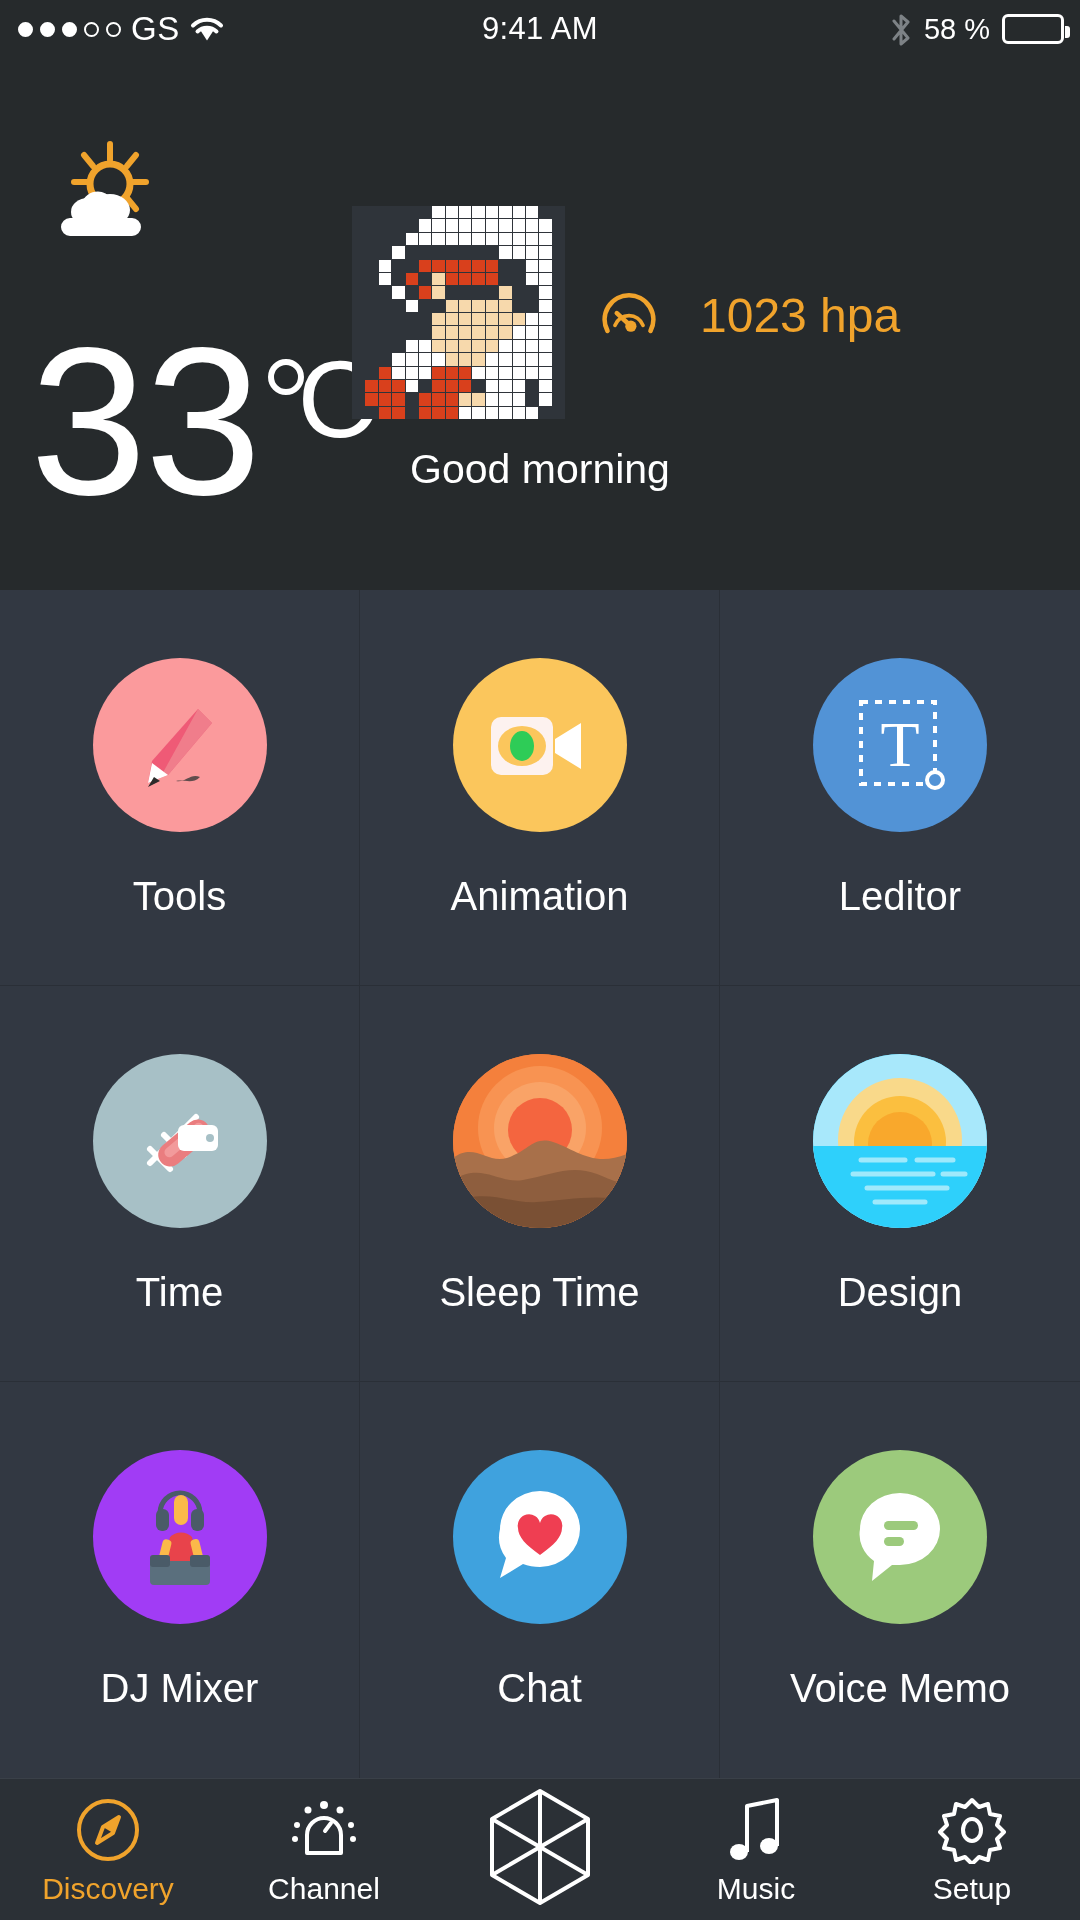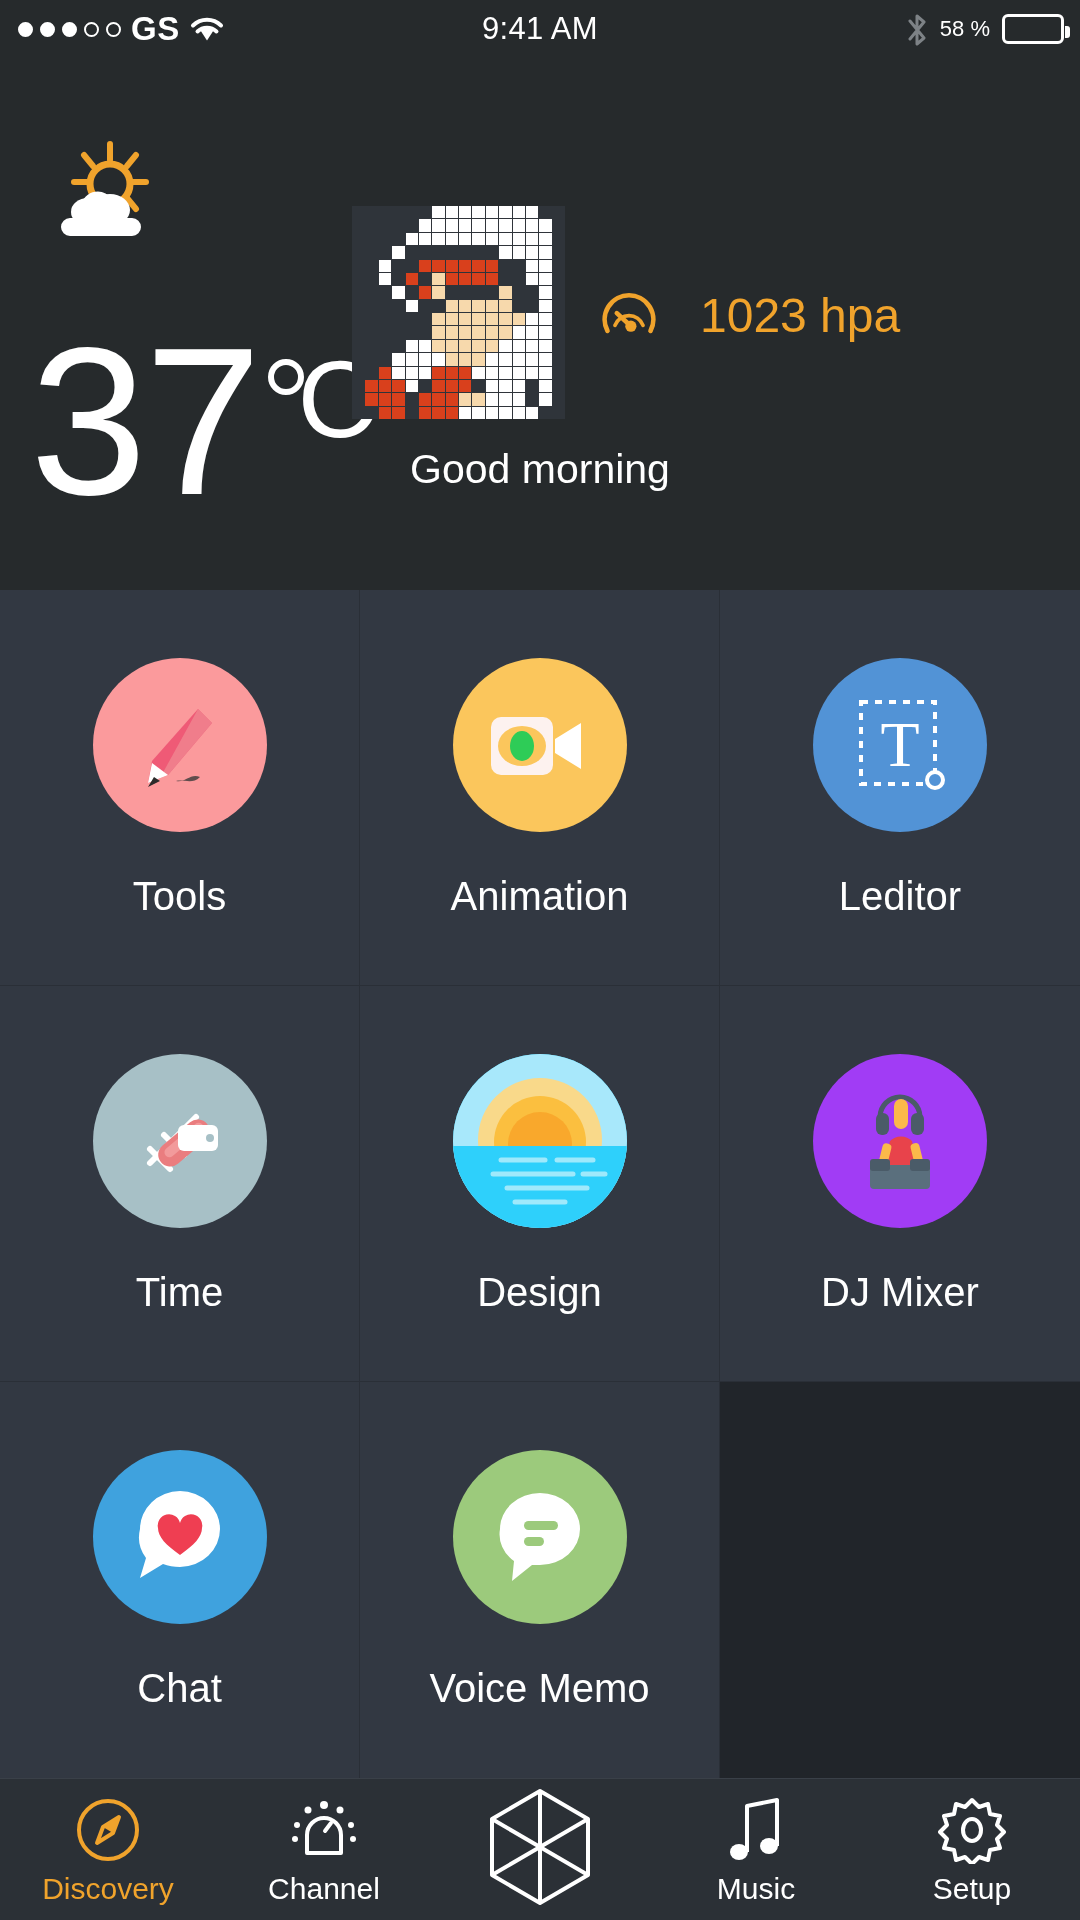--- a/index.html
+++ b/index.html
@@ -9,33 +9,33 @@
     font-family:"Liberation Sans", sans-serif;
     -webkit-font-smoothing:antialiased;
   }
   .phone{ position:relative; width:1080px; height:1920px; background:#262a2c; }
 
   
   .statusbar{
     position:absolute; top:0; left:0; width:1080px; height:58px;
     display:flex; align-items:center; color:#fff;
   }
-  .sb-left{ position:absolute; left:18px; display:flex; align-items:center; gap:10px;font-weight:bold; }
+  .sb-left{ position:absolute; left:18px; display:flex; align-items:center; gap:10px; }
   .dots{ display:flex; align-items:center; gap:7px; }
   .dot{ width:15px; height:15px; border-radius:50%; border:2px solid #fff; }
   .dot.on{ background:#fff; }
   .carrier{ font-size:33px; letter-spacing:0.5px; }
   .wifi{ width:34px; height:26px; position:relative; }
   .sb-center{
     position:absolute; left:0; width:1080px; text-align:center;
     font-size:31px; letter-spacing:0.3px;
   }
   .sb-right{ position:absolute; right:16px; display:flex; align-items:center; gap:12px; }
   .bt{ width:22px; height:32px; opacity:.85; }
-  .batt-pct{ font-size:22px; }
+  .batt-pct{ font-size:29px; }
   .batt{
     width:62px; height:30px; border:3px solid #fff; border-radius:6px;
     position:relative; padding:3px;
   }
   .batt:after{
     content:""; position:absolute; right:-9px; top:9px; width:5px; height:12px;
     background:#fff; border-radius:0 3px 3px 0;
   }
   .batt-fill{ height:100%; background:#fff; border-radius:2px; }
 
@@ -162,21 +162,21 @@
         </g>
         <circle cx="62" cy="48" r="20" fill="none" stroke="#f0a32c" stroke-width="7"></circle>
         <path d="M26 82 a14 14 0 0 1 7-12 a17 17 0 0 1 32-5 a15 15 0 0 1 11 17 Z
                  M22 82 h62 a9 9 0 0 1 0 18 H22 a9 9 0 0 1 0-18 Z" fill="#ffffff"></path>
         <ellipse cx="40" cy="76" rx="17" ry="14" fill="#ffffff"></ellipse>
         <ellipse cx="62" cy="74" rx="20" ry="16" fill="#ffffff"></ellipse>
       </svg>
     </span>
 
     <div class="temp">
-      <span class="temp-num">37</span>
+      <span class="temp-num">33</span>
       <span class="temp-unit">
         <span class="deg-circle"></span>
         <span>C</span>
       </span>
     </div>
 
     <div class="avatar" id="avatar">
         <i style="background: rgb(47, 52, 58);"></i>
         <i style="background: rgb(47, 52, 58);"></i>
         <i style="background: rgb(47, 52, 58);"></i>
@@ -500,20 +500,34 @@
           </g>
           <rect x="34" y="50" width="60" height="24" rx="12" fill="#ea7d7f" transform="rotate(-40 64 62)"></rect>
           <rect x="40" y="54" width="48" height="10" rx="5" fill="#f29a9b" transform="rotate(-40 64 59)"></rect>
           <rect x="58" y="44" width="40" height="26" rx="6" fill="#ffffff"></rect>
           <circle cx="90" cy="57" r="4" fill="#a7c0c6"></circle>
         </svg>
       </div>
       <div class="app-label">Time</div>
     </div>
 
+    <div class="cell">
+      <div class="app-ic" style="background:#f4803c">
+        <svg width="174" height="174" viewBox="0 0 174 174">
+          <rect width="174" height="174" fill="#f4803c"></rect>
+          <circle cx="87" cy="74" r="62" fill="#f89352"></circle>
+          <circle cx="87" cy="74" r="46" fill="#f9a367"></circle>
+          <circle cx="87" cy="76" r="32" fill="#f4653f"></circle>
+          <path d="M0 104 c22 -16 34 6 54 0 c22 -7 26 -22 46 -16 c22 7 40 26 74 12 v78 H0 Z" fill="#a8704a"></path>
+          <path d="M0 126 c30 -18 44 4 70 0 c28 -5 48 -16 74 -6 c12 5 22 10 30 8 v52 H0 Z" fill="#8e5e3e"></path>
+          <path d="M0 148 c36 -14 56 2 84 0 c30 -2 56 -8 90 -2 v28 H0 Z" fill="#7a5034"></path>
+        </svg>
+      </div>
+      <div class="app-label">Sleep Time</div>
+    </div>
 
     <div class="cell">
       <div class="app-ic" style="background:#2ed0fb">
         <svg width="174" height="174" viewBox="0 0 174 174">
           <rect width="174" height="174" fill="#a8e8fb"></rect>
           <circle cx="87" cy="86" r="62" fill="#f9d98a"></circle>
           <circle cx="87" cy="88" r="46" fill="#fbbf3f"></circle>
           <circle cx="87" cy="90" r="32" fill="#f9a82c"></circle>
           <rect x="0" y="92" width="174" height="82" fill="#2ed0fb"></rect>
           <g stroke="#9fe9fb" stroke-width="5" stroke-linecap="round">

